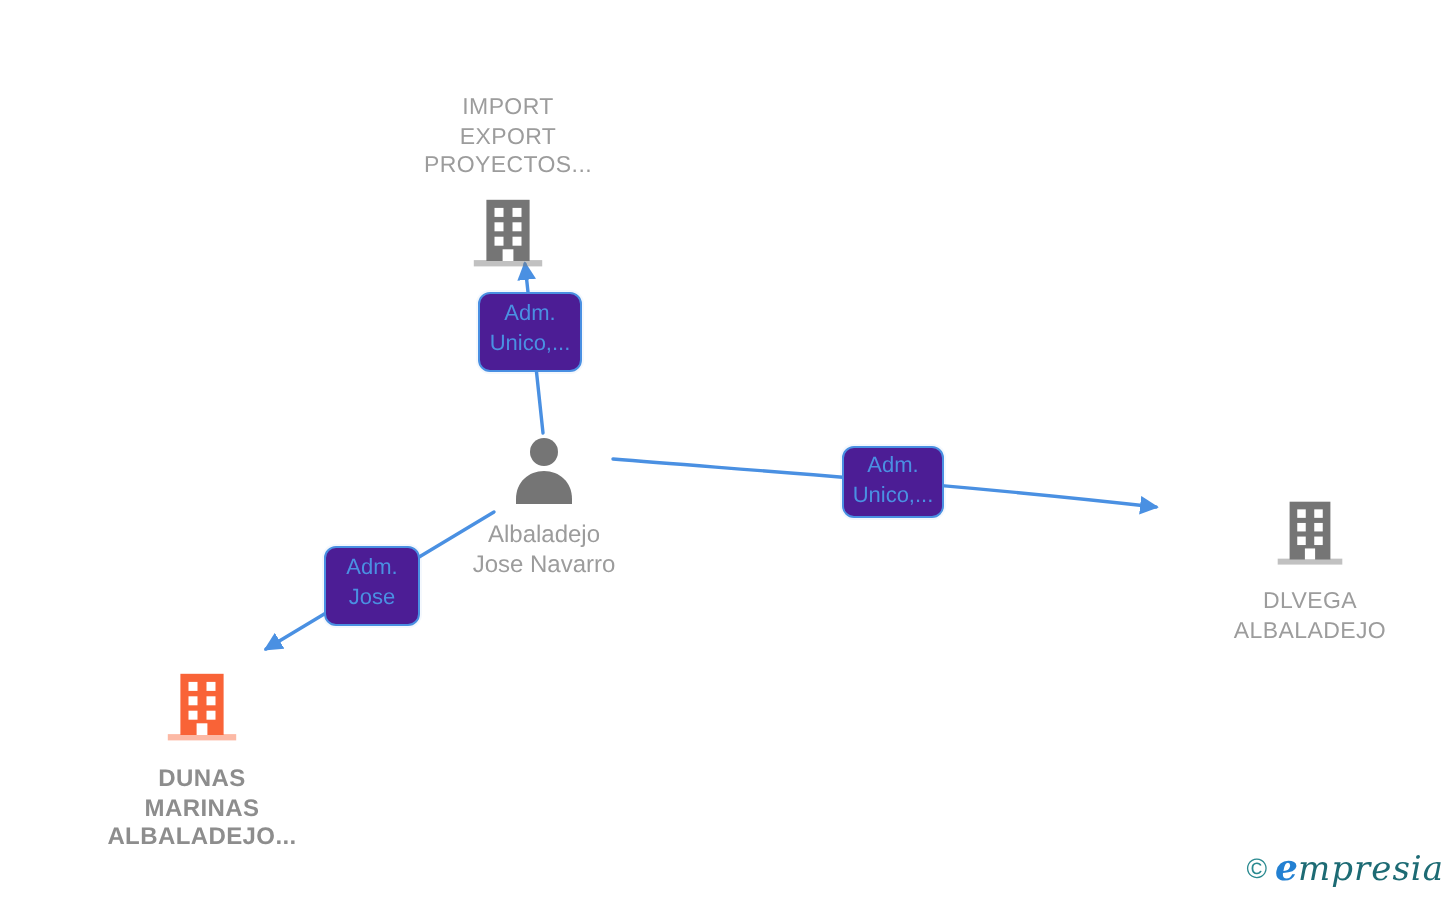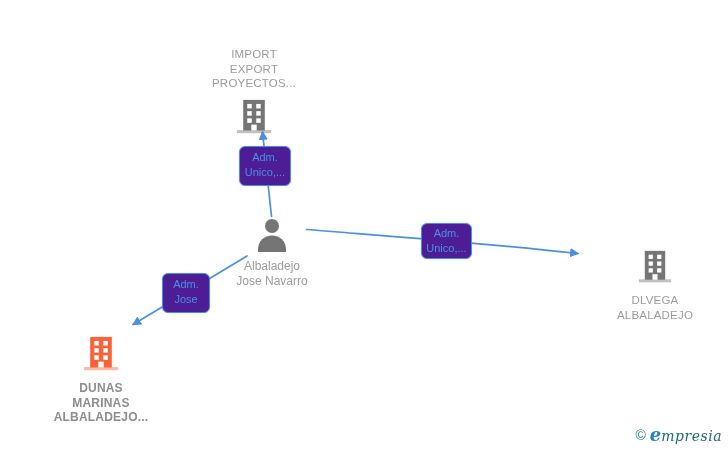--- a/index.html
+++ b/index.html
@@ -79,21 +79,21 @@
   }
   .logo .copy {
     font-family: "Liberation Sans", sans-serif;
     font-style: normal;
     font-size: 14px;
     color: #2a8a90;
     margin-right: 4px;
     vertical-align: 1px;
   }
   .logo .e    { color: #2380d2; font-size: 18px; font-weight: bold; }
-  .logo .rest { color: #1d6b74; font-size: 14px; letter-spacing: 0.5px; margin-top: 21px; }
+  .logo .rest { color: #1d6b74; font-size: 17px; letter-spacing: 0.5px; margin-top: 21px; }
 </style>
 </head>
 <body>
 
 <div class="canvas">
 
   <svg class="links" viewBox="0 0 728 450" xmlns="http://www.w3.org/2000/svg">
     <defs>
       <marker id="arrow" viewBox="0 0 10 10" refX="8.5" refY="5" markerWidth="5.5" markerHeight="5.5" orient="auto">
         <path d="M0,0 L10,5 L0,10 z" fill="#4a90e2"></path>

